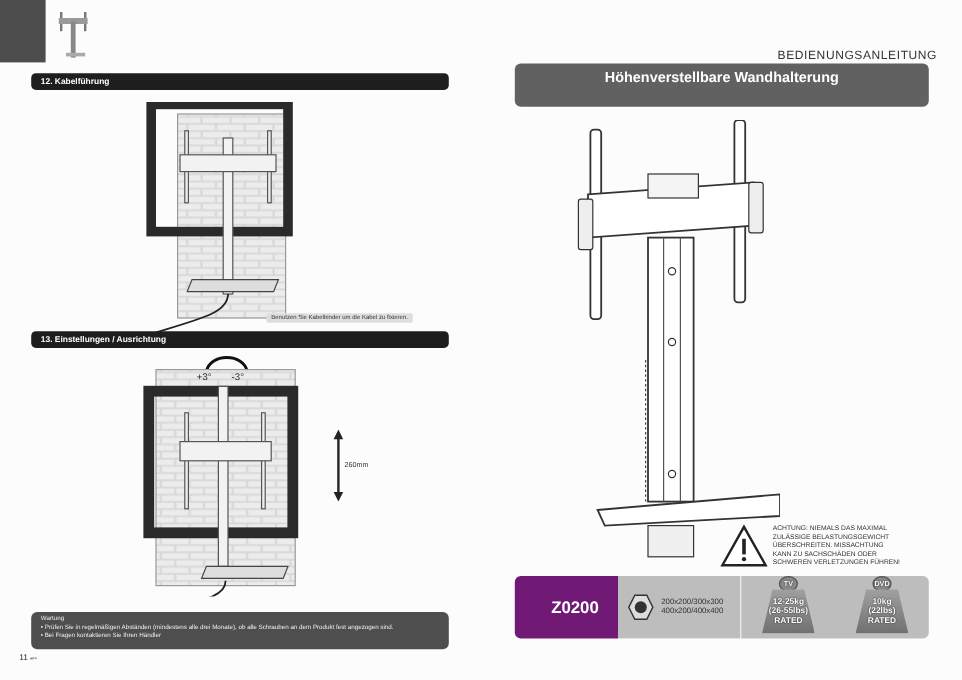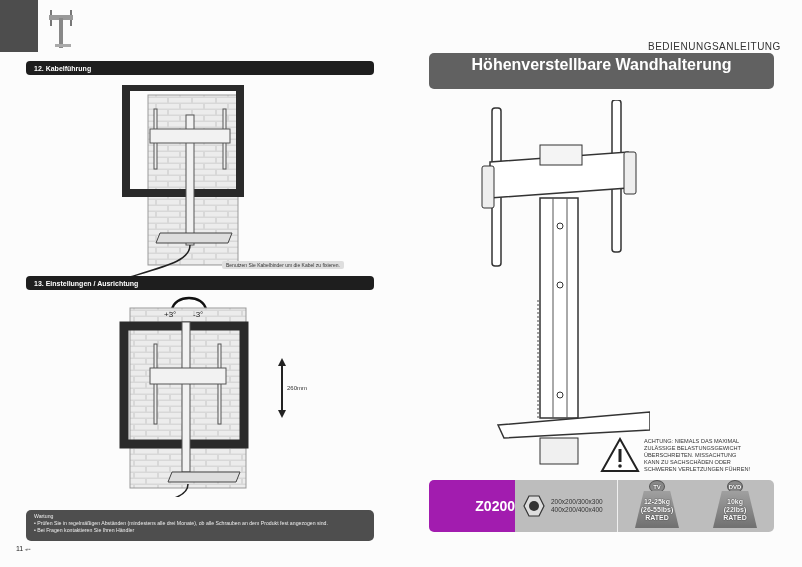--- a/index.html
+++ b/index.html
@@ -4,23 +4,23 @@
 <style>
   * { box-sizing: border-box; margin: 0; padding: 0; }
   body { width: 802px; height: 567px; background: #fcfcfc; font-family: "Liberation Sans", sans-serif; position: relative; overflow: hidden; }
   .abs { position: absolute; }
   .corner-block { left: 0; top: 0; width: 38px; height: 52px; background: #4d4d4d; }
   .section-bar { background: #1e1e1e; color: #fff; font-weight: bold; font-size: 7px; border-radius: 4px; padding: 0 8px; display: flex; align-items: center; }
   .caption-chip { background: #dedede; color: #333; font-size: 5px; border-radius: 2px; padding: 1px 4px; }
   .note-box { background: #4e4e4e; color: #eee; font-size: 5.2px; line-height: 7px; border-radius: 5px; padding: 3px 8px; }
   .page-num { font-size: 7px; color: #222; }
   .header-label { font-size: 10px; letter-spacing: 0.5px; color: #333; }
-  .title-box { background: #616161; color: #fff; font-weight: bold; font-size: 16px; line-height: 15px; border-radius: 5px; text-align: center; padding-top: 4px; }
+  .title-box { background: #616161; color: #fff; font-weight: bold; font-size: 12px; line-height: 15px; border-radius: 5px; text-align: center; padding-top: 4px; }
   .warn-text { font-size: 5.6px; line-height: 7px; color: #333; }
-  .model-box { background: #a21caf; color: #fff; font-weight: bold; font-size: 14px; border-radius: 5px 0 0 5px; display: flex; align-items: center; justify-content: flex-end; }
+  .model-box { background: #701a75; color: #fff; font-weight: bold; font-size: 14px; border-radius: 5px 0 0 5px; display: flex; align-items: center; justify-content: flex-end; padding-right: 16px; }
   .spec-box { background: #bdbdbd; display: flex; align-items: center; gap: 6px; padding-left: 8px; }
   .spec-text { font-size: 6.5px; line-height: 8px; color: #333; }
   .rating-box { background: #bdbdbd; border-radius: 0 5px 5px 0; border-left: 1px solid #f0f0f0; display: flex; align-items: center; justify-content: space-around; }
   .badge { width: 48px; height: 52px; display: flex; flex-direction: column; align-items: center; font-size: 7px; line-height: 8px; color: #fff; font-weight: bold; text-shadow: 0 0 1px #333, 0 0 1px #333; }
   .badge .top { width: 16px; height: 13px; border-radius: 50%; background: #888; border: 1px solid #555; font-size: 6px; display: flex; align-items: center; justify-content: center; }
   .badge .body { width: 44px; height: 37px; background: linear-gradient(#a0a0a0, #707070); clip-path: polygon(20% 0, 80% 0, 100% 100%, 0 100%); display: flex; flex-direction: column; align-items: center; justify-content: center; margin-top: -2px; }
 </style>
 </head>
 <body>
 

